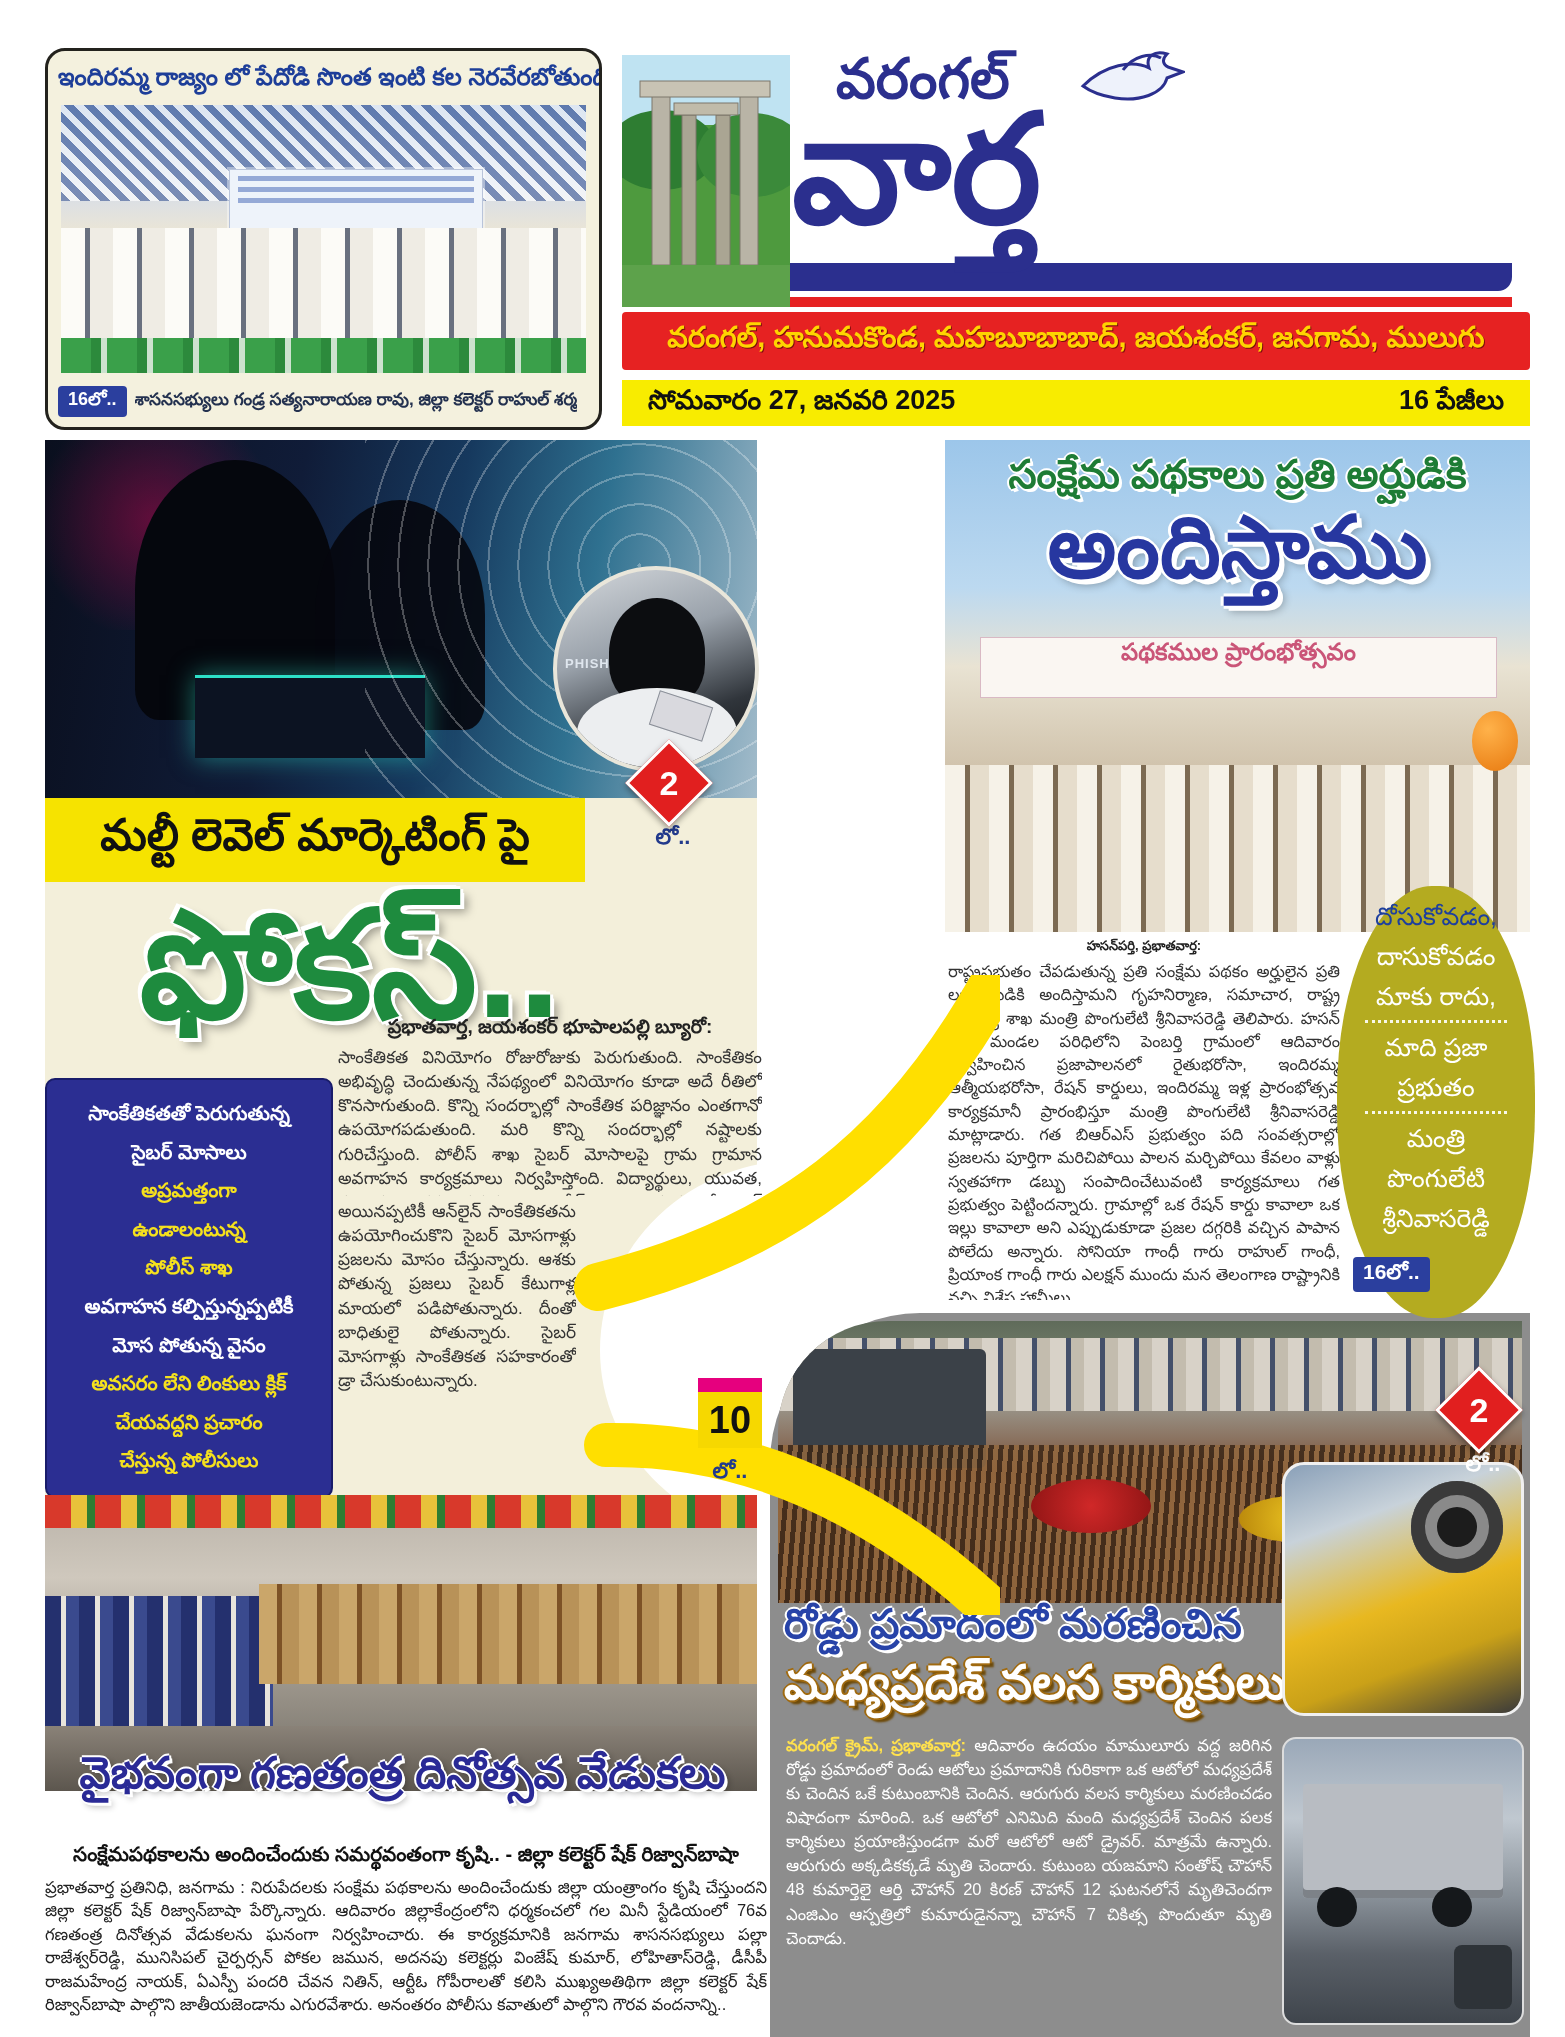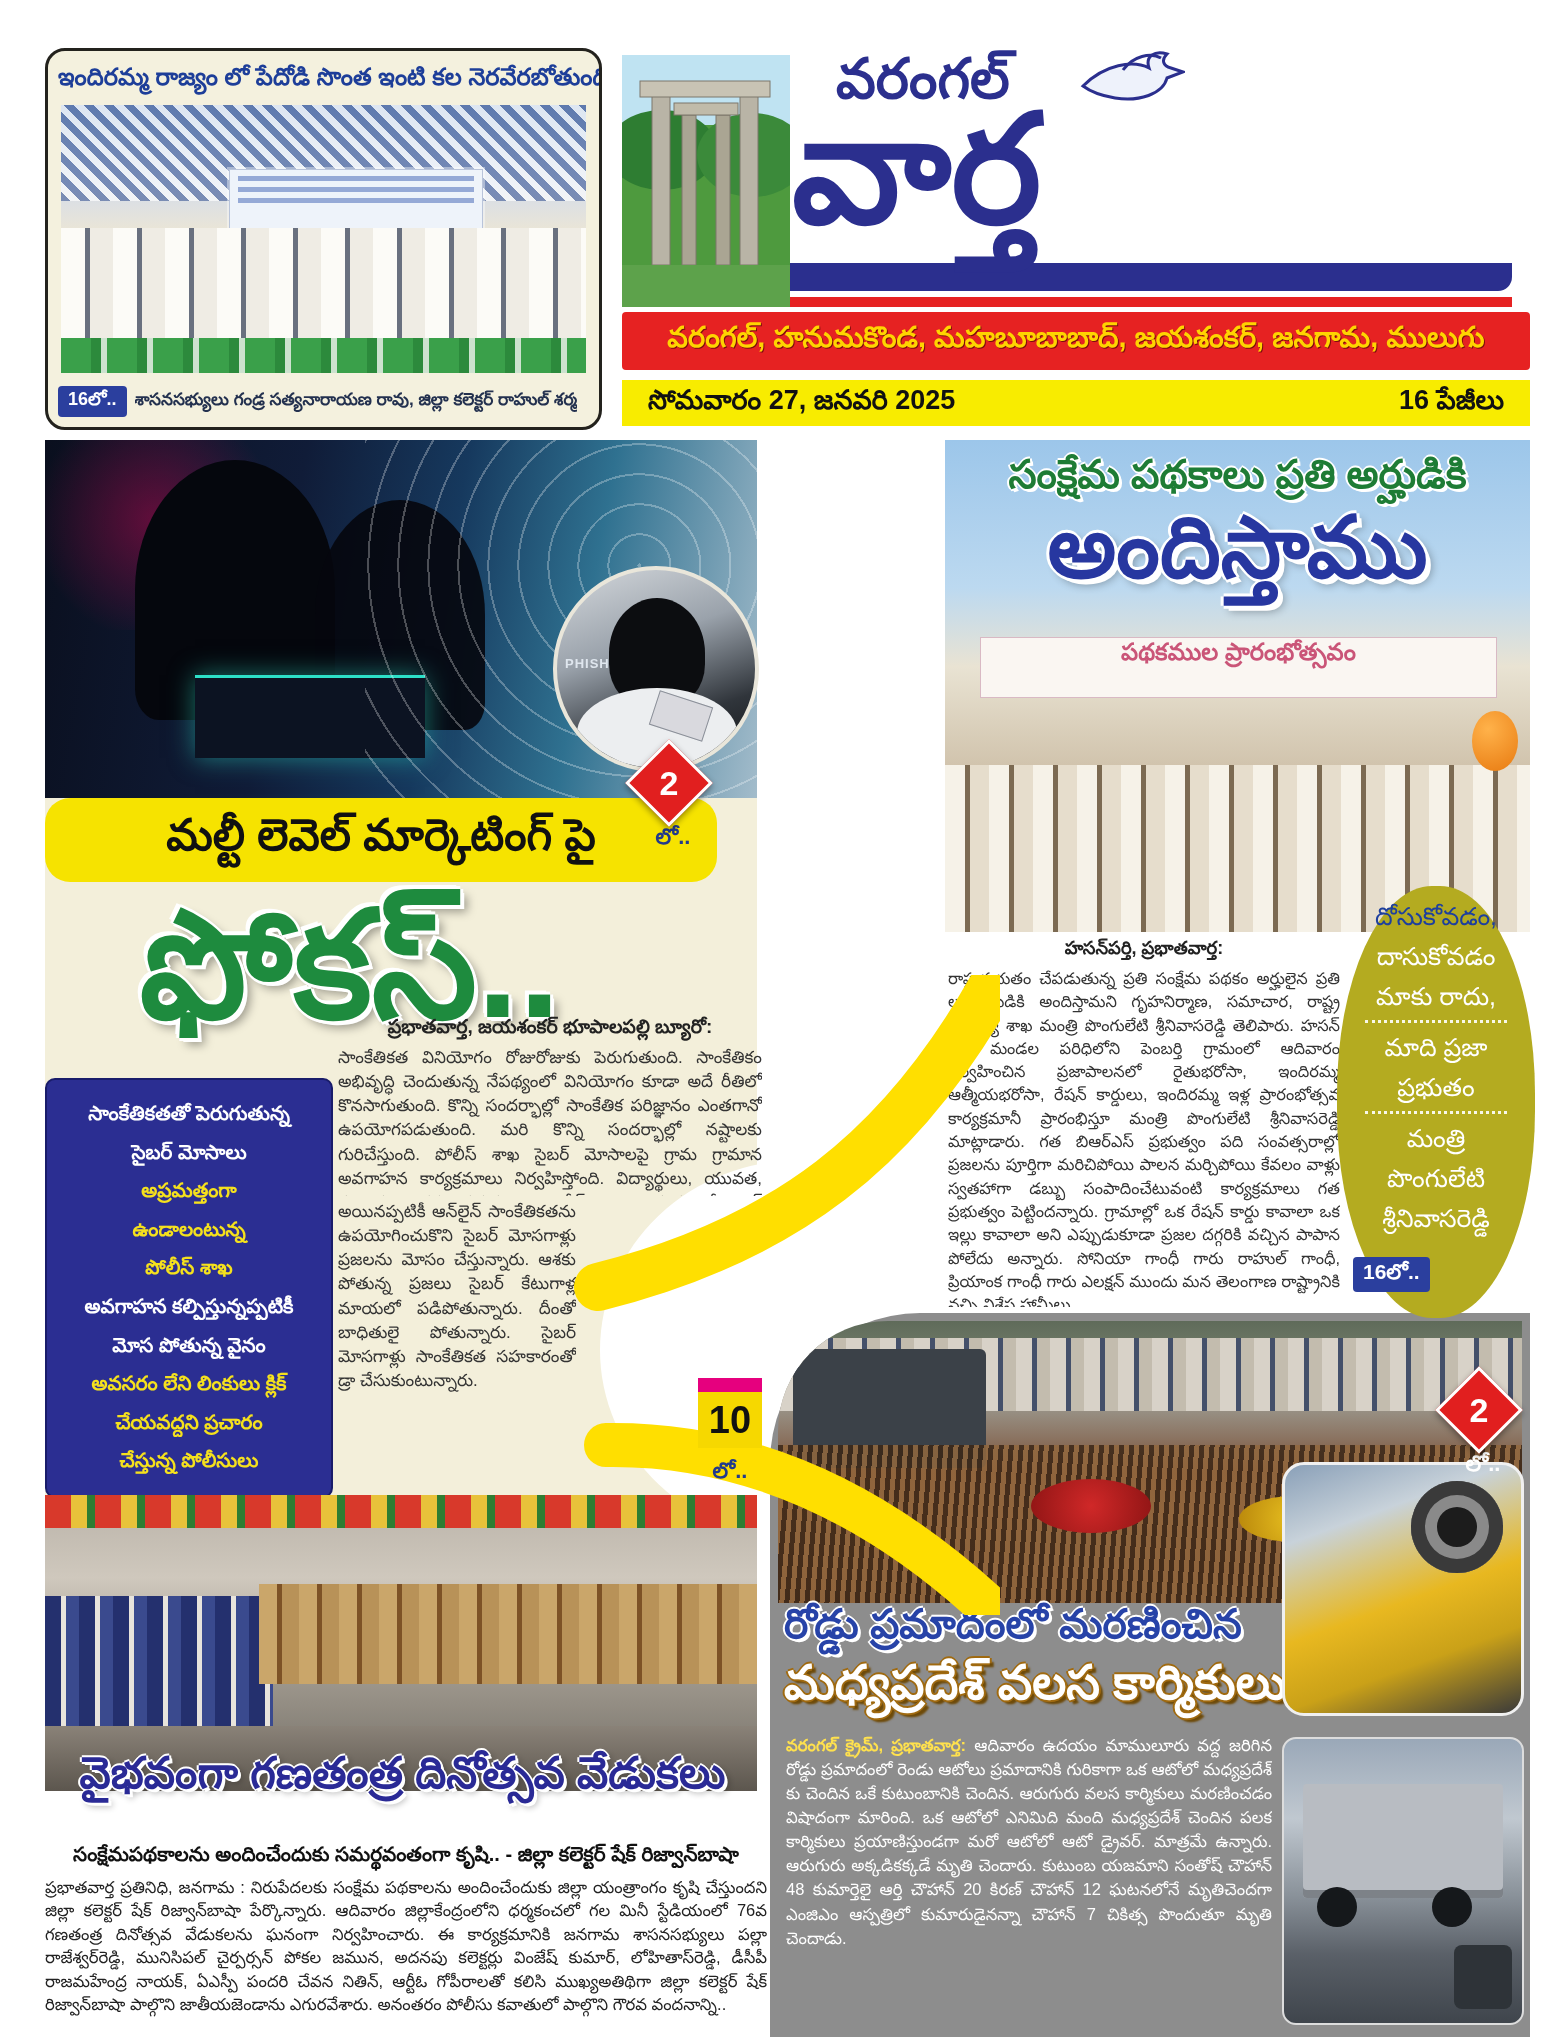--- a/index.html
+++ b/index.html
@@ -54,21 +54,21 @@
   .hood1{left:90px;top:20px;width:200px;height:260px;}
   .hood2{left:270px;top:60px;width:170px;height:230px;opacity:.9;}
   .laptop{position:absolute;left:150px;top:235px;width:230px;height:80px;background:#0c1322;
         border-top:3px solid #2de0c8;box-shadow:0 0 24px rgba(45,224,200,.5);}
   .inset{left:553px;top:566px;width:198px;height:198px;border-radius:50%;border:4px solid #e9e6da;z-index:6;overflow:hidden;
         background:linear-gradient(160deg,#d4d8dc 0%,#9aa2ab 38%,#30353b 72%,#101214 100%);}
   .inset .mask{position:absolute;left:52px;top:28px;width:96px;height:110px;background:#0c0d10;border-radius:50% 50% 40% 40%;}
   .inset .shirt{position:absolute;left:20px;top:118px;width:160px;height:90px;background:#eceef0;border-radius:50% 50% 0 0;}
   .inset .card{position:absolute;left:96px;top:128px;width:54px;height:34px;background:#d9d9de;border:1px solid #8a8f98;transform:rotate(18deg);}
   .inset-label{position:absolute;left:8px;top:86px;color:#dfe6ee;font-size:13px;font-weight:bold;letter-spacing:1px;}
-  .kicker{left:45px;top:798px;width:672px;height:84px;background:#f6e300;display:flex;align-items:center;z-index:3;border-radius:25px;}
+  .kicker{left:45px;top:798px;width:540px;height:84px;background:#f6e300;display:flex;align-items:center;z-index:3;}
   .kicker span{width:100%;text-align:center;color:#111;font-weight:bold;font-size:44px;white-space:nowrap;}
   .focus{left:50px;top:872px;width:600px;z-index:3;text-align:center;color:#1e8b3e;font-weight:bold;
         font-size:150px;line-height:1.25;white-space:nowrap;
         text-shadow:3px 0 #fff,-3px 0 #fff,0 3px #fff,0 -3px #fff,4px 4px #fff,-4px -4px #fff,7px 7px 10px rgba(0,0,0,.35);}
   .badge-diamond{width:56px;height:56px;background:#e11f1f;border:3px solid #fff;transform:rotate(45deg);
         box-shadow:2px 2px 6px rgba(0,0,0,.4);display:flex;align-items:center;justify-content:center;}
   .badge-diamond span{transform:rotate(-45deg);color:#fff;font-weight:bold;font-size:34px;}
   .badge2-left{left:638px;top:752px;width:70px;z-index:7;text-align:center;}
   .badge-suffix{font-weight:bold;font-size:22px;margin-top:10px;}
   .navy-suffix{color:#223a8c;}
@@ -117,21 +117,21 @@
   .wf-banner span{color:#c23a63;font-weight:bold;font-size:24px;opacity:.85;white-space:nowrap;}
   .wf-crowd{position:absolute;left:0;bottom:0;width:100%;height:34%;
         background:repeating-linear-gradient(90deg,#f6f2e8 0 20px,#7c6a52 20px 25px,#e6ddcc 25px 44px);}
   .wf-balloon{position:absolute;right:12px;top:55%;width:46px;height:60px;border-radius:50%;
         background:radial-gradient(circle at 35% 30%,#ffb24a,#e87a10);}
   .wf-line1{left:955px;top:452px;width:565px;z-index:2;text-align:center;color:#1e7c35;font-weight:bold;font-size:40px;
         white-space:nowrap;text-shadow:2px 0 #fff,-2px 0 #fff,0 2px #fff,0 -2px #fff,3px 3px #fff;}
   .wf-line2{left:955px;top:498px;width:565px;z-index:2;text-align:center;color:#2737a0;font-weight:bold;font-size:86px;
         white-space:nowrap;text-shadow:3px 0 #fff,-3px 0 #fff,0 3px #fff,0 -3px #fff,5px 5px #fff,6px 6px 8px rgba(0,0,0,.3);}
   .wf-body{left:948px;top:938px;width:392px;z-index:2;color:#333;}
-  .wf-dateline{text-align:center;font-weight:bold;font-size:18px;color:#222;margin-bottom:4px;}
+  .wf-dateline{text-align:center;font-weight:bold;font-size:13px;color:#222;margin-bottom:4px;}
   .wf-p{font-size:16.3px;line-height:1.43;text-align:justify;height:340px;overflow:hidden;}
   .oval{left:1337px;top:886px;width:198px;height:432px;background:#b4ab20;border-radius:48%;z-index:5;
         box-sizing:border-box;padding-top:10px;text-align:center;}
   .oval div{font-weight:normal;font-size:25px;line-height:1.6;white-space:nowrap;overflow:hidden;}
   .q-blue{color:#1d3f9e;} .q-white{color:#ffffff;}
   .dotted{width:72%;margin:4px auto;border-top:3px dotted rgba(255,255,255,.9);height:0;}
   .oval .badge-navy{position:absolute;left:16px;bottom:26px;font-size:21px;}
 
   
   .accident{left:770px;top:1313px;width:760px;height:724px;background:#8d8d8d;border-radius:150px 0 0 0;z-index:3;}

